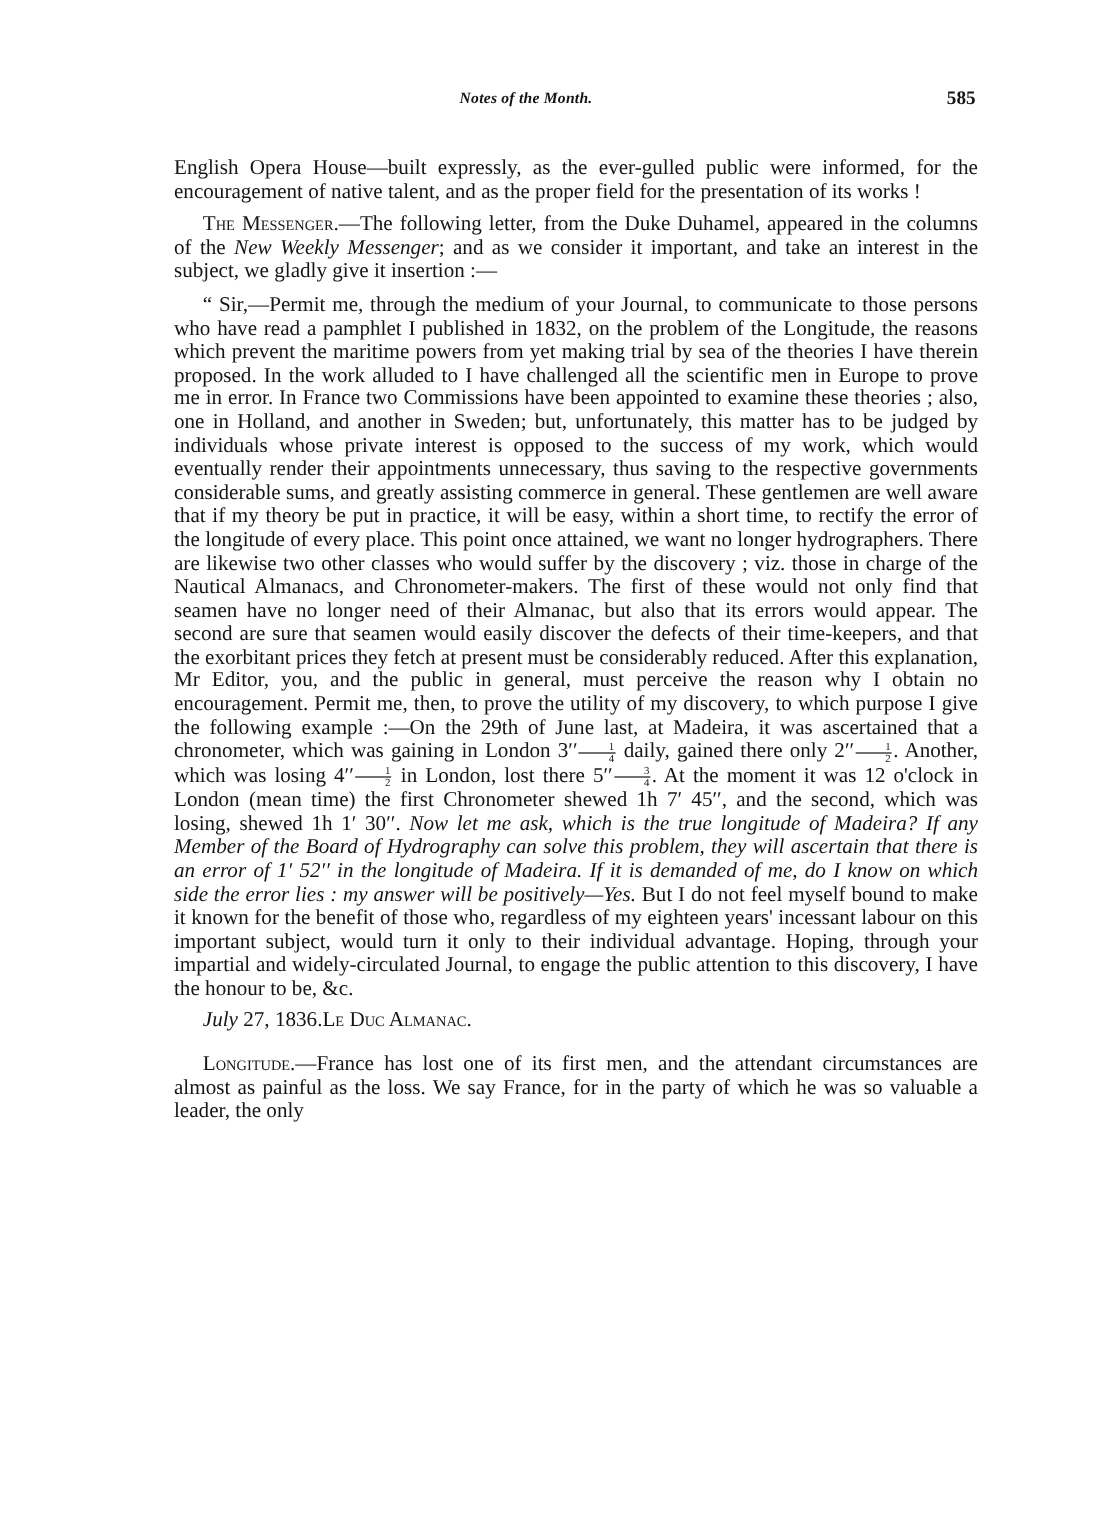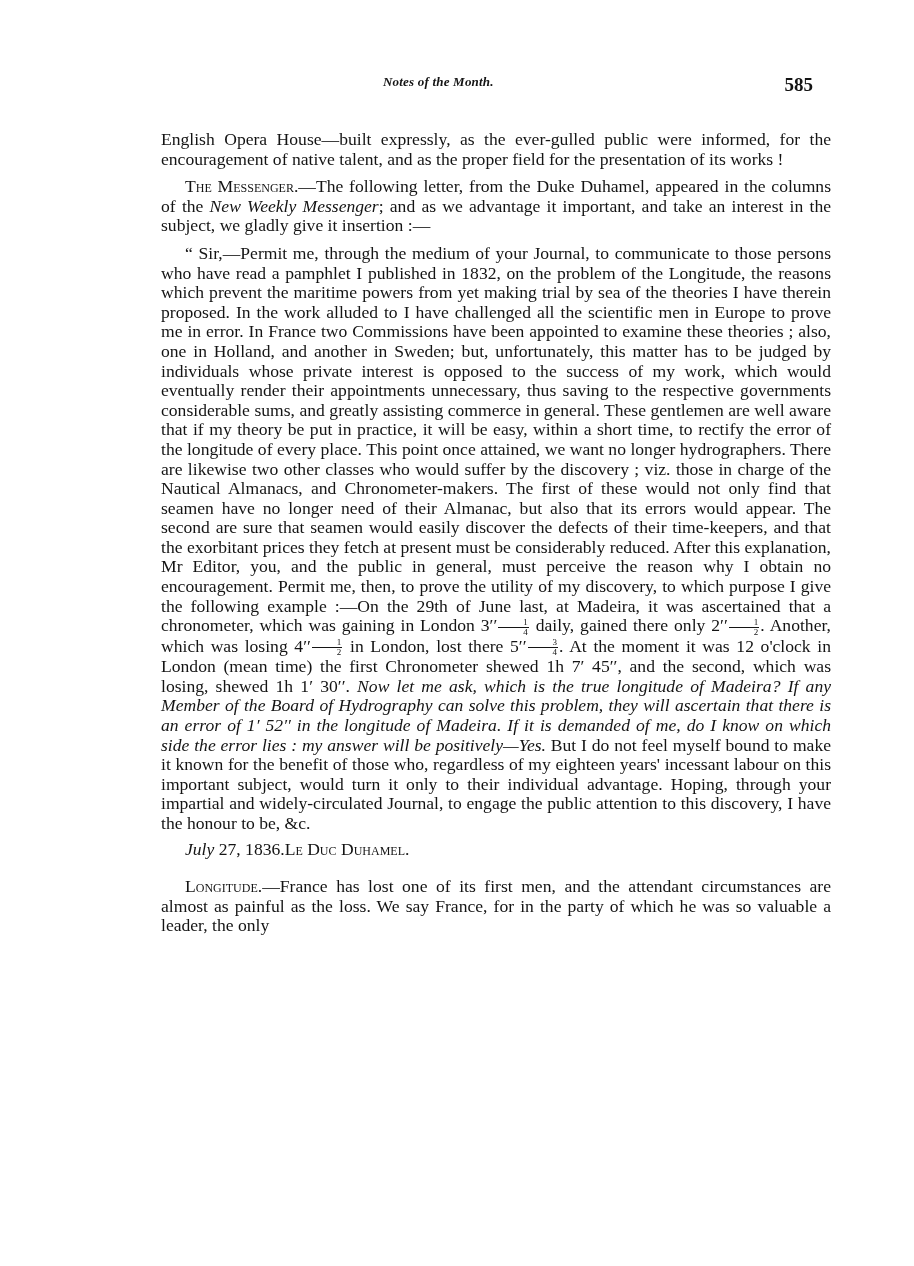--- a/index.html
+++ b/index.html
@@ -35,26 +35,26 @@
       font-style: italic;
       font-weight: bold;
       font-size: 13px;
       letter-spacing: 0.2px;
     }
     .folio {
       position: absolute;
       right: 2px;
       top: 0;
       font-weight: bold;
-      font-size: 19px;
+      font-size: 16px;
     }
     .text {
       position: absolute;
       top: 130px;
-      left: 16px;
+      left: 0;
       width: 670px;
       font-size: 17.6px;
       line-height: 19.6px;
       text-align: justify;
       hyphens: manual;
     }
     p {
       margin: 0;
     }
     p.indent {
@@ -102,29 +102,29 @@
     <span class="running-title">Notes of the Month.</span>
     <span class="folio">585</span>
   </div>
 
   <div class="text">
 
     <p><span>English Opera House—built expressly, as the ever-gulled public were informed, for the encouragement of native talent, and as the proper field for the presentation of its works !</span></p>
 
     <div class="gap"></div>
 
-    <p class="indent"><span class="sc">The Messenger.</span><span>—The following letter, from the Duke Duhamel, appeared in the columns of the </span><span class="it">New Weekly Messenger</span><span>; and as we advantage it important, and take an interest in the subject, we gladly give it insertion :—</span></p>
+    <p class="indent"><span class="sc">The Messenger.</span><span>—The following letter, from the Duke Duhamel, appeared in the columns of the </span><span class="it">New Weekly Messenger</span><span>; and as we consider it important, and take an interest in the subject, we gladly give it insertion :—</span></p>
 
     <div class="gap"></div>
 
     <p class="indent"><span>“ Sir,—Permit me, through the medium of your Journal, to communicate to those persons who have read a pamphlet I published in 1832, on the problem of the Longitude, the reasons which prevent the maritime powers from yet making trial by sea of the theories I have therein proposed. In the work alluded to I have challenged all the scientific men in Europe to prove me in error. In France two Commissions have been appointed to examine these theories ; also, one in Holland, and another in Sweden; but, unfortunately, this matter has to be judged by individuals whose private interest is opposed to the success of my work, which would eventually render their appointments unnecessary, thus saving to the respective governments considerable sums, and greatly assisting commerce in general. These gentlemen are well aware that if my theory be put in practice, it will be easy, within a short time, to rectify the error of the longitude of every place. This point once attained, we want no longer hydrographers. There are likewise two other classes who would suffer by the discovery ; viz. those in charge of the Nautical Almanacs, and Chronometer-makers. The first of these would not only find that seamen have no longer need of their Almanac, but also that its errors would appear. The second are sure that seamen would easily discover the defects of their time-keepers, and that the exorbitant prices they fetch at present must be considerably reduced. After this explanation, Mr Editor, you, and the public in general, must perceive the reason why I obtain no encouragement. Permit me, then, to prove the utility of my discovery, to which purpose I give the following example :—On the 29th of June last, at Madeira, it was ascertained that a chronometer, which was gaining in London </span><span>3′′</span><span class="frac"><span class="num">1</span><span>4</span></span><span> daily, gained there only </span><span>2′′</span><span class="frac"><span class="num">1</span><span>2</span></span><span>. Another, which was losing </span><span>4′′</span><span class="frac"><span class="num">1</span><span>2</span></span><span> in London, lost there </span><span>5′′</span><span class="frac"><span class="num">3</span><span>4</span></span><span>. At the moment it was 12 o'clock in London (mean time) the first Chronometer shewed 1h 7′ 45′′, and the second, which was losing, shewed 1h 1′ 30′′. </span><span class="it">Now let me ask, which is the true longitude of Madeira? If any Member of the Board of Hydrography can solve this problem, they will ascertain that there is an error of 1′ 52′′ in the longitude of Madeira. If it is demanded of me, do I know on which side the error lies : my answer will be positively—Yes.</span><span> But I do not feel myself bound to make it known for the benefit of those who, regardless of my eighteen years' incessant labour on this important subject, would turn it only to their individual advantage. Hoping, through your impartial and widely-circulated Journal, to engage the public attention to this discovery, I have the honour to be, &amp;c.</span></p>
 
     <div class="signature">
       <span><span class="it">July</span><span> 27, 1836.</span></span>
-      <span class="sc">Le Duc Duhamel.</span>
+      <span class="sc">Le Duc Almanac.</span>
     </div>
 
     <div class="gap" style="height:18px"></div>
 
     <p class="indent"><span class="sc">Longitude.</span><span>—France has lost one of its first men, and the attendant circumstances are almost as painful as the loss. We say France, for in the party of which he was so valuable a leader, the only</span></p>
 
   </div>
 </div>
 
 </body></html>

